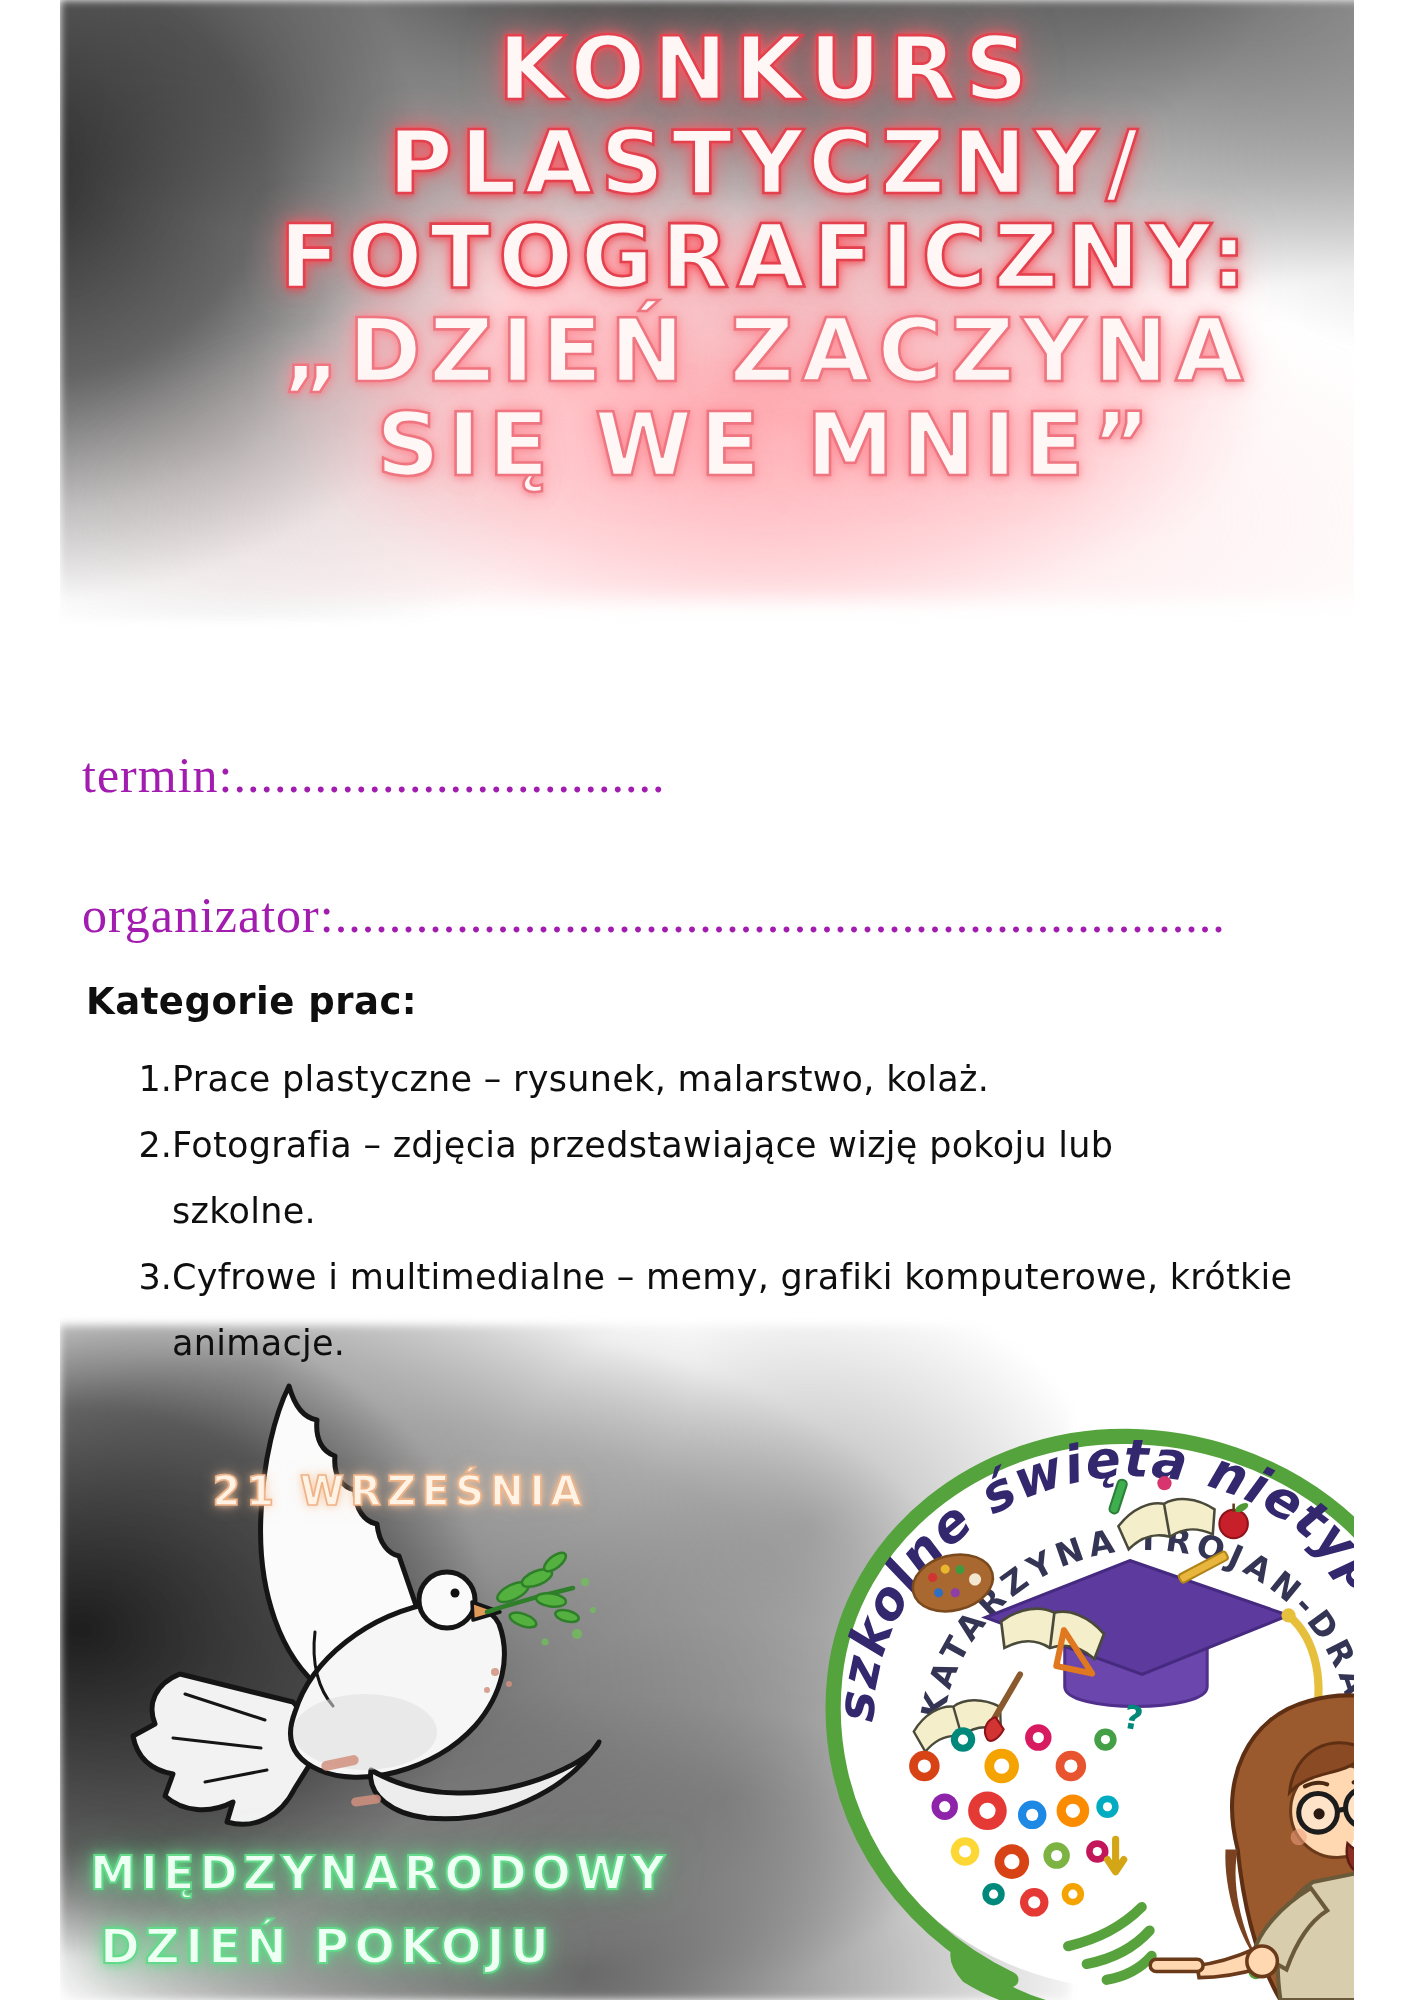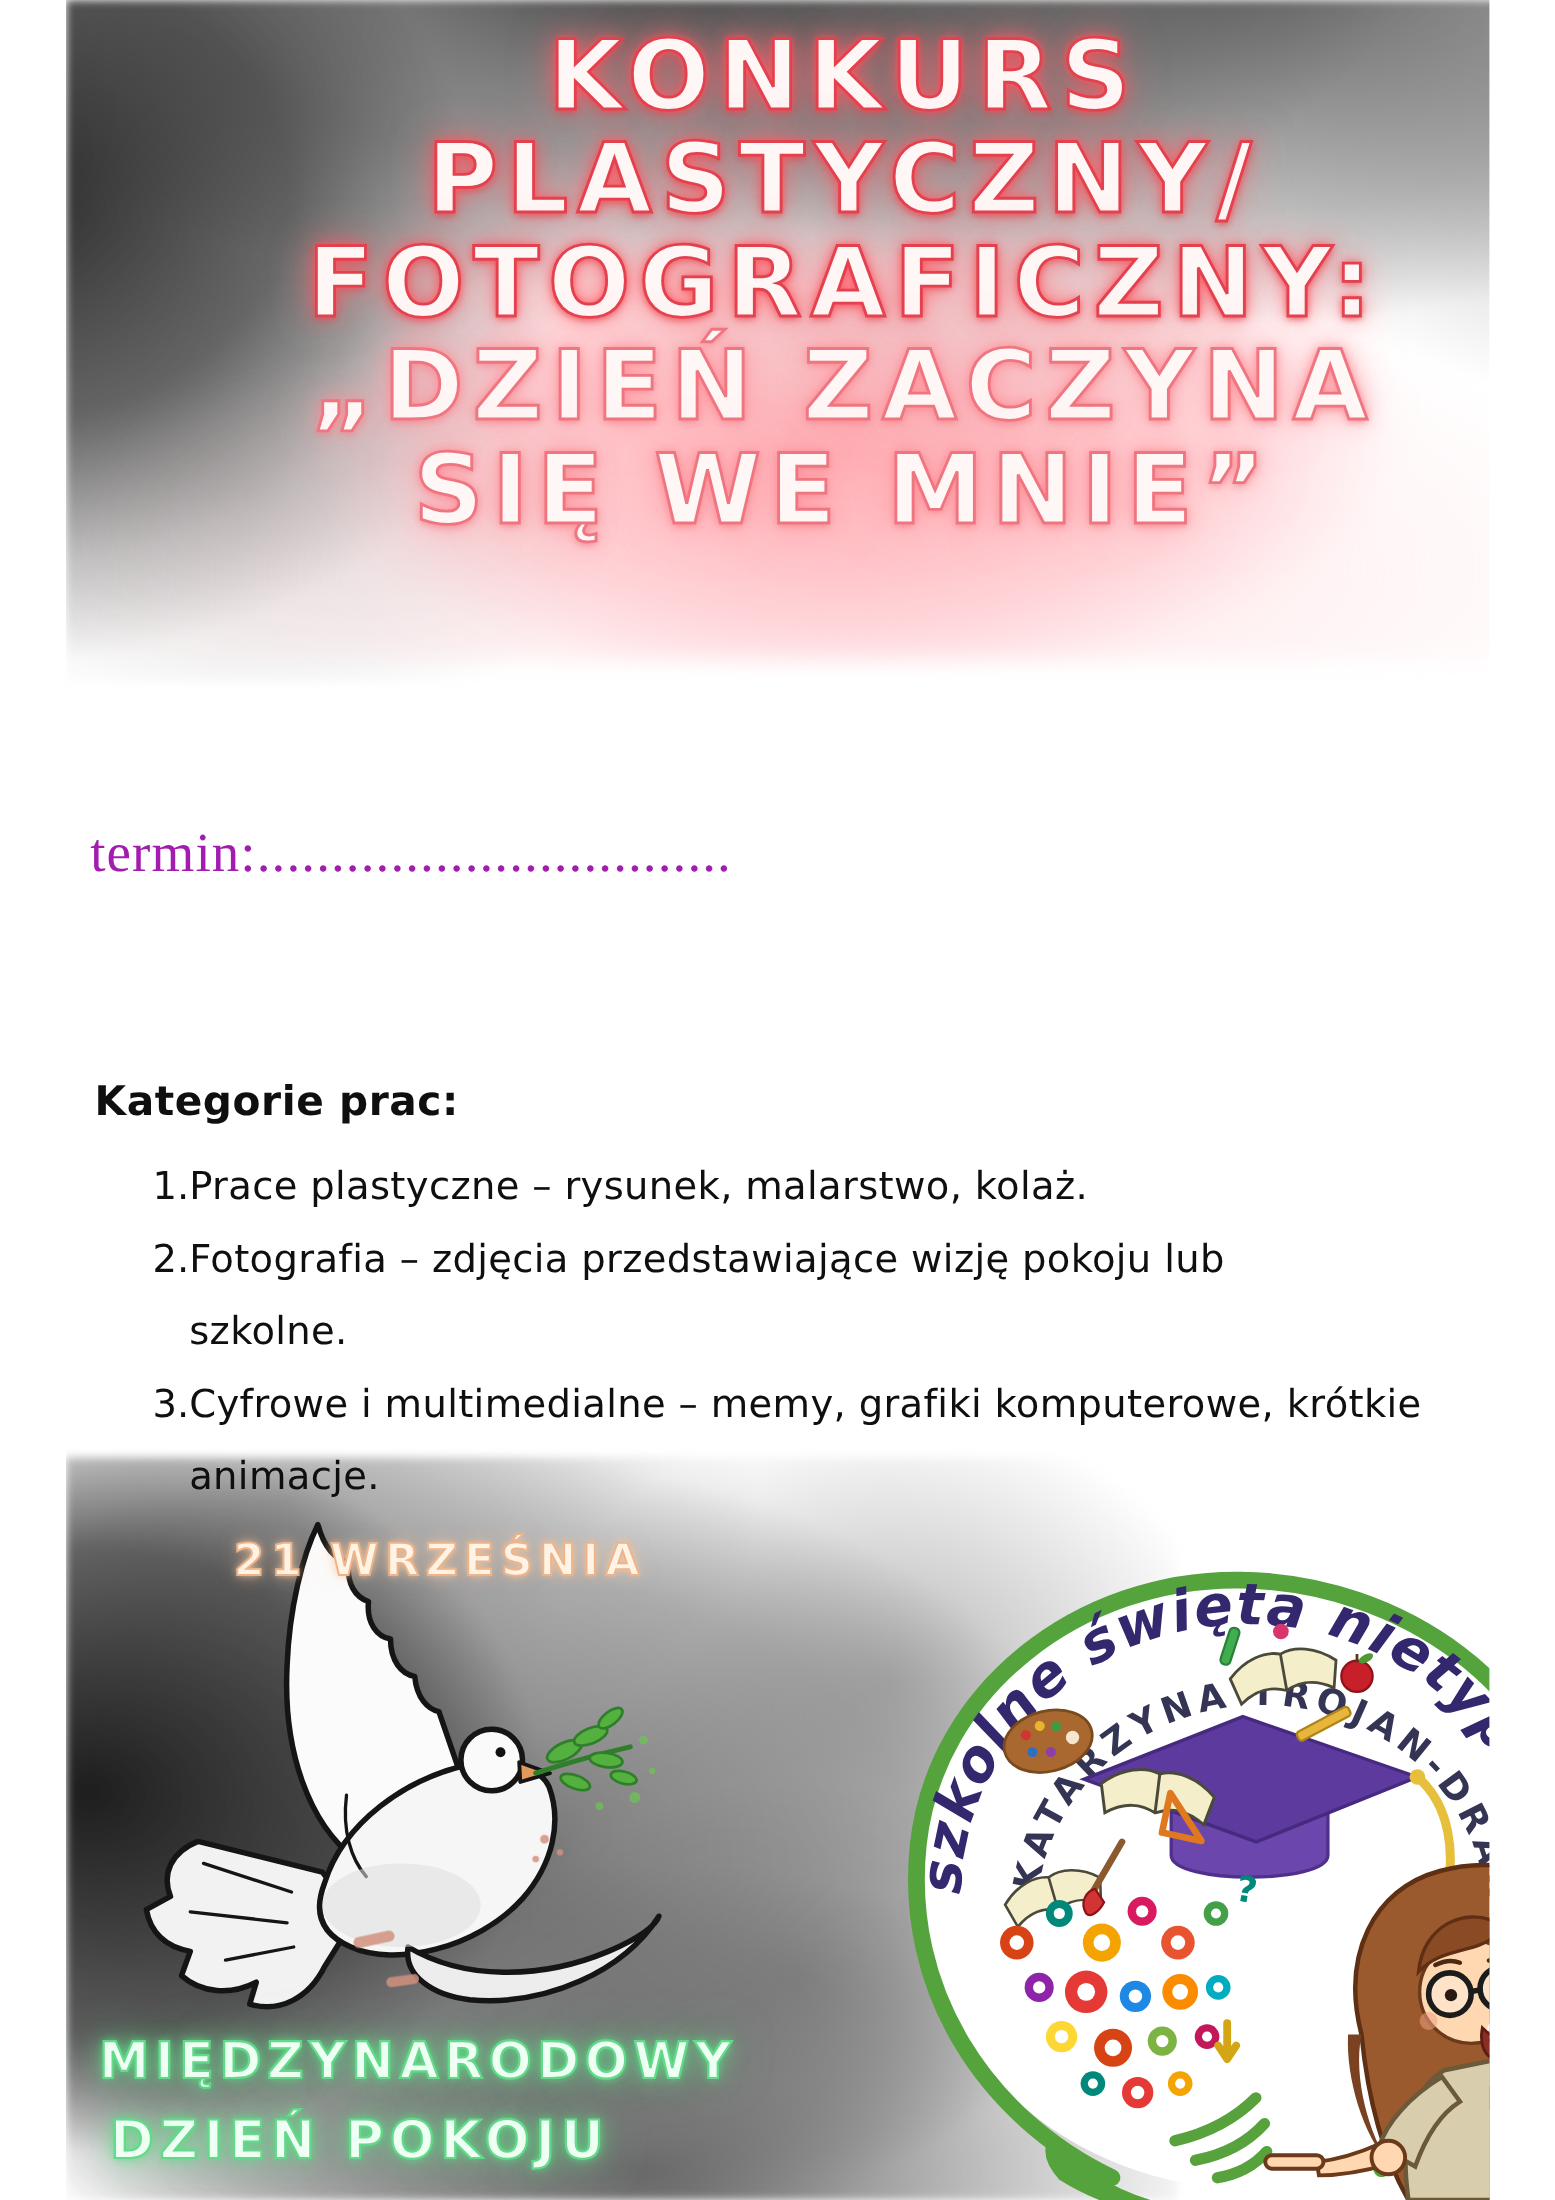--- a/index.html
+++ b/index.html
@@ -59,21 +59,21 @@
   
   #kategorie-heading{left:26px;top:980px;font-size:37px;font-weight:600;color:#0f0f0f;letter-spacing:.5px;}
   #kategorie-list{left:56px;top:1046px;width:1340px;color:#0f0f0f;}
   .cat-row{display:flex;align-items:flex-start;}
   .cat-num{width:56px;min-width:56px;text-align:right;font-size:35px;line-height:66px;font-weight:500;}
   .cat-lines{flex:1;}
   .cat-line{font-size:35px;line-height:66px;font-weight:500;letter-spacing:.3px;}
   .cat-line:empty{display:none;}
 
   
-  #peace-date{left:150px;top:1396px;width:380px;text-align:center;font-size:40px;}
+  #peace-date{left:150px;top:1468px;width:380px;text-align:center;font-size:40px;}
   #peace-line1{left:20px;top:1846px;width:600px;text-align:center;font-size:46px;}
   #peace-line2{left:40px;top:1918px;width:560px;font-size:48px;}
 
   svg text{font-family:"DejaVu Sans",sans-serif;}
 </style>
 </head>
 <body>
 
 <div id="poster">
 
@@ -85,20 +85,23 @@
   <div class="abs" id="title">
     <div class="t-line">KONKURS</div>
     <div class="t-line">PLASTYCZNY/</div>
     <div class="t-line">FOTOGRAFICZNY:</div>
     <div class="t-line soft">„DZIEŃ ZACZYNA</div>
     <div class="t-line soft">SIĘ WE MNIE”</div>
   </div>
 
   <div class="abs red-line" id="termin-line">
     <span>termin:</span><span>................................</span>
+  </div>
+  <div class="abs red-line" id="organizator-line">
+    <span>organizator:</span><span>..................................................................</span>
   </div>
 
   <div class="abs" id="kategorie-heading">Kategorie prac:</div>
   <div class="abs" id="kategorie-list">
     <div class="cat-row">
       <div class="cat-num">1.</div>
       <div class="cat-lines">
         <div class="cat-line">Prace plastyczne – rysunek, malarstwo, kolaż.</div>
 
       </div>

